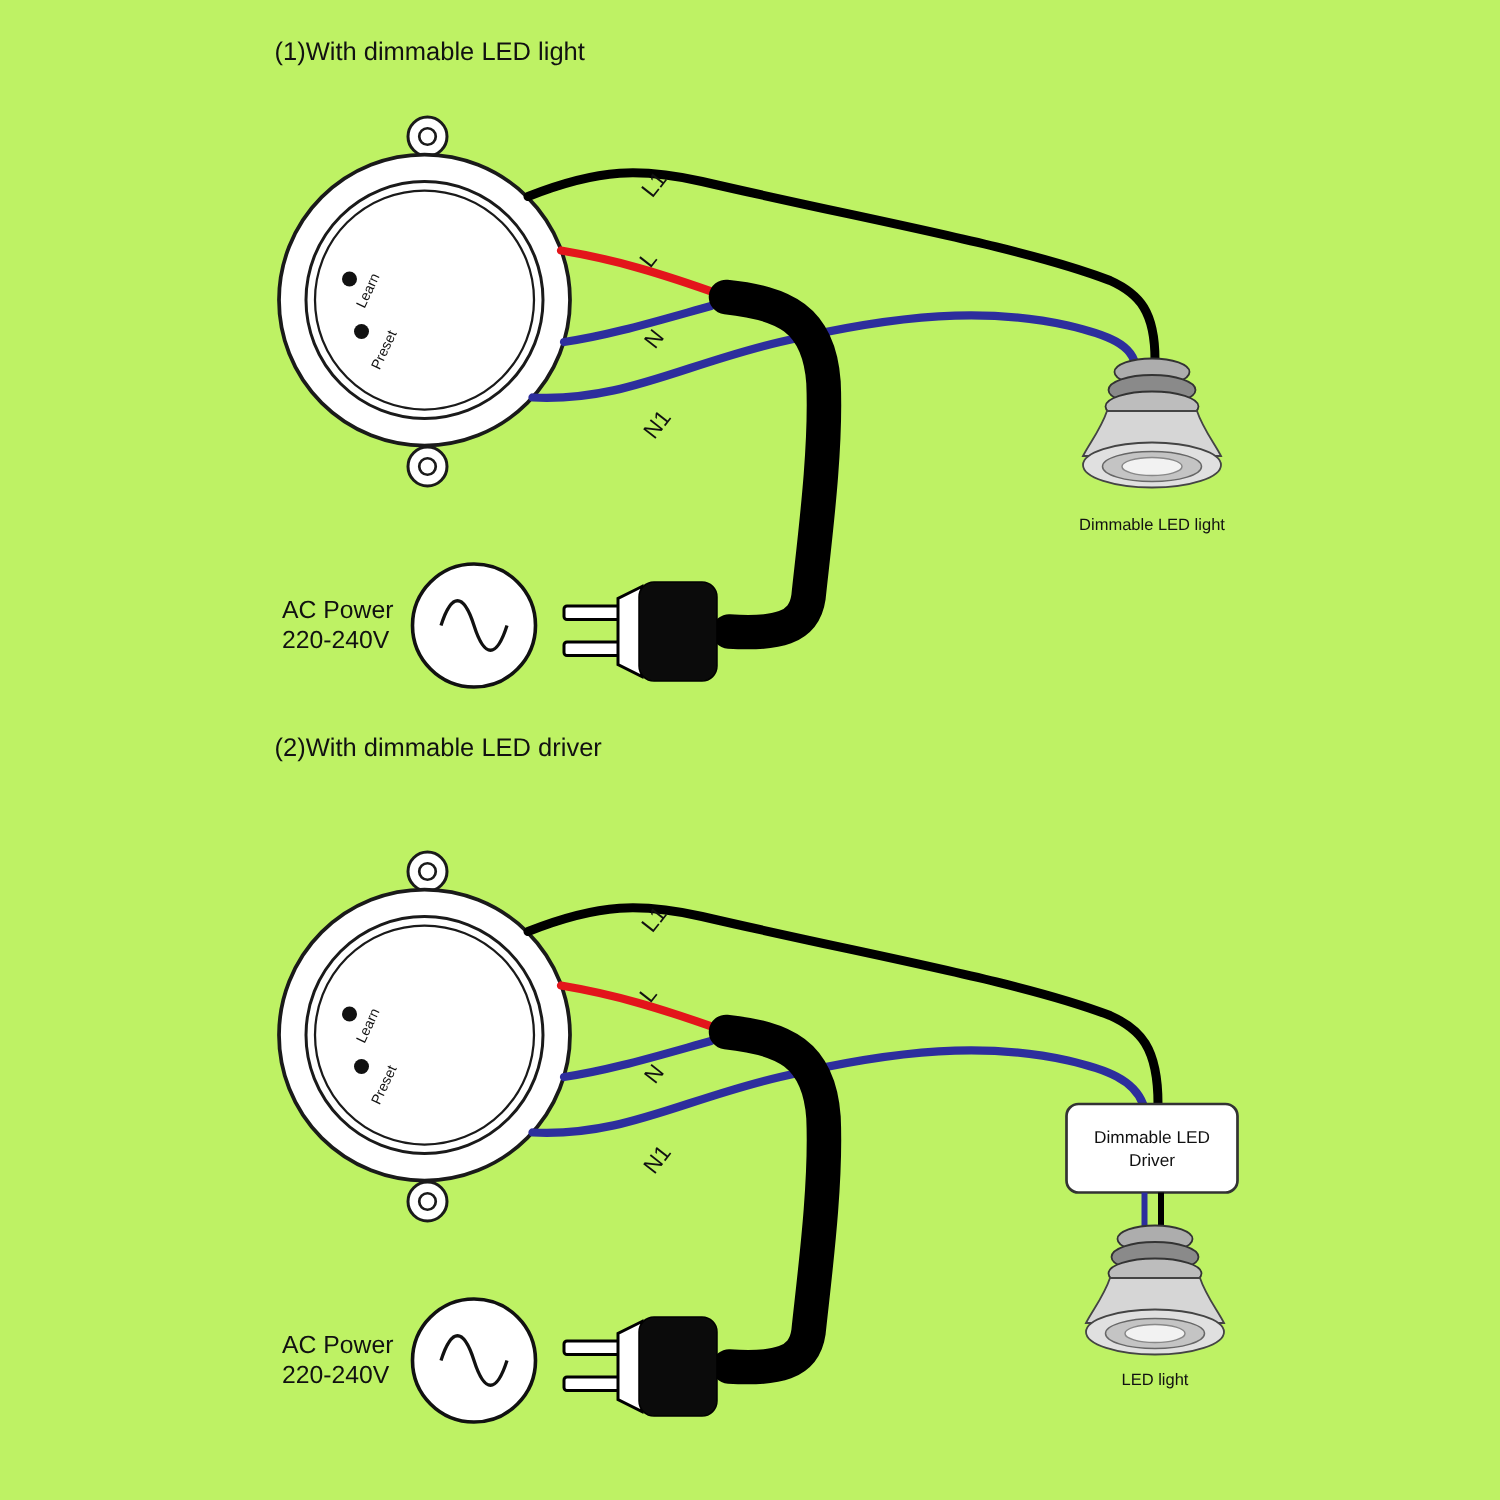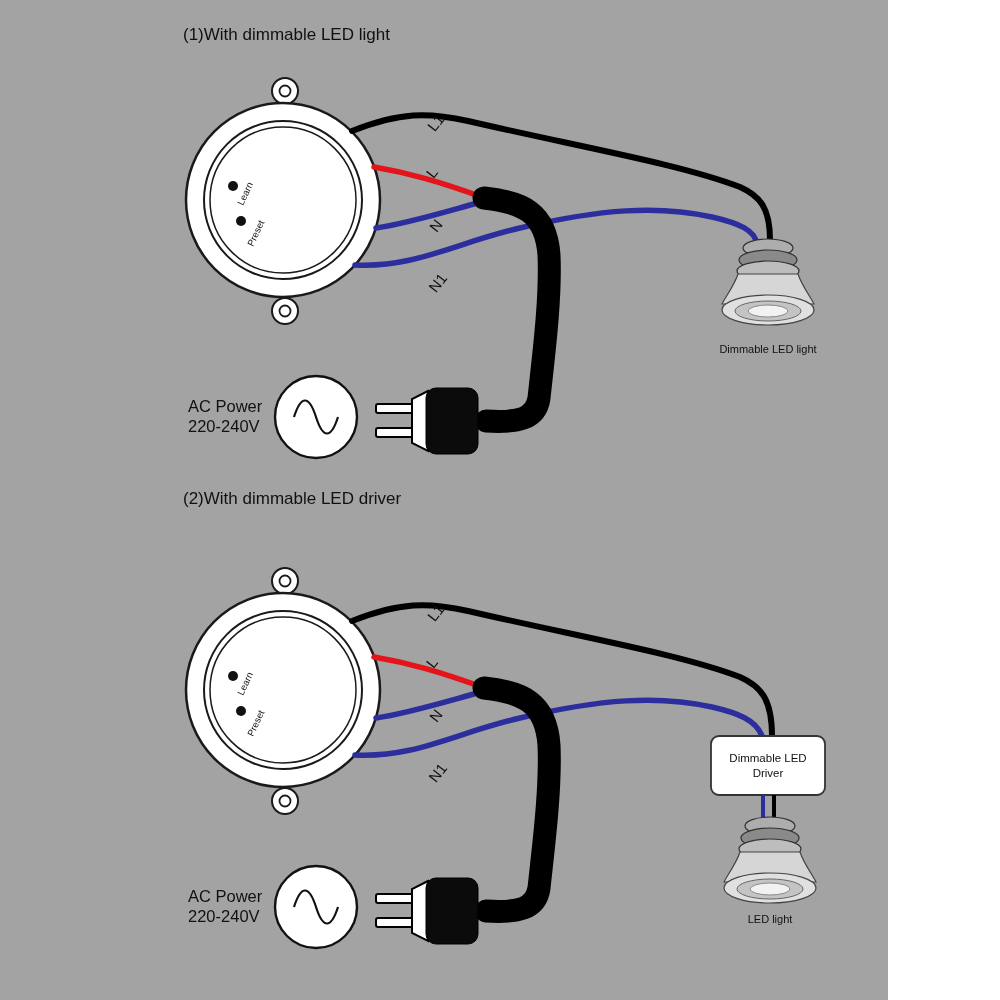--- a/index.html
+++ b/index.html
@@ -1,20 +1,20 @@
 <!DOCTYPE html>
 <html><head>
 <meta charset="utf-8">
 <style>
   html, body { margin: 0; padding: 0; background: #ffffff; }
   .canvas {
     position: relative;
-    width: 888px;
+    width: 1000px;
     height: 1000px;
-    background: #a3a3a3;
+    background: #bef264;
     font-family: "Liberation Sans", sans-serif;
   }
   svg { display: block; }
   text { fill: #111111; font-family: "Liberation Sans", sans-serif; }
   .title-text   { font-size: 17px; }
   .wire-label   { font-size: 15px; }
   .ac-label     { font-size: 16.5px; }
   .small-label  { font-size: 11px; }
   .driver-label { font-size: 11.5px; }
   .btn-label    { font-size: 9.5px; }

